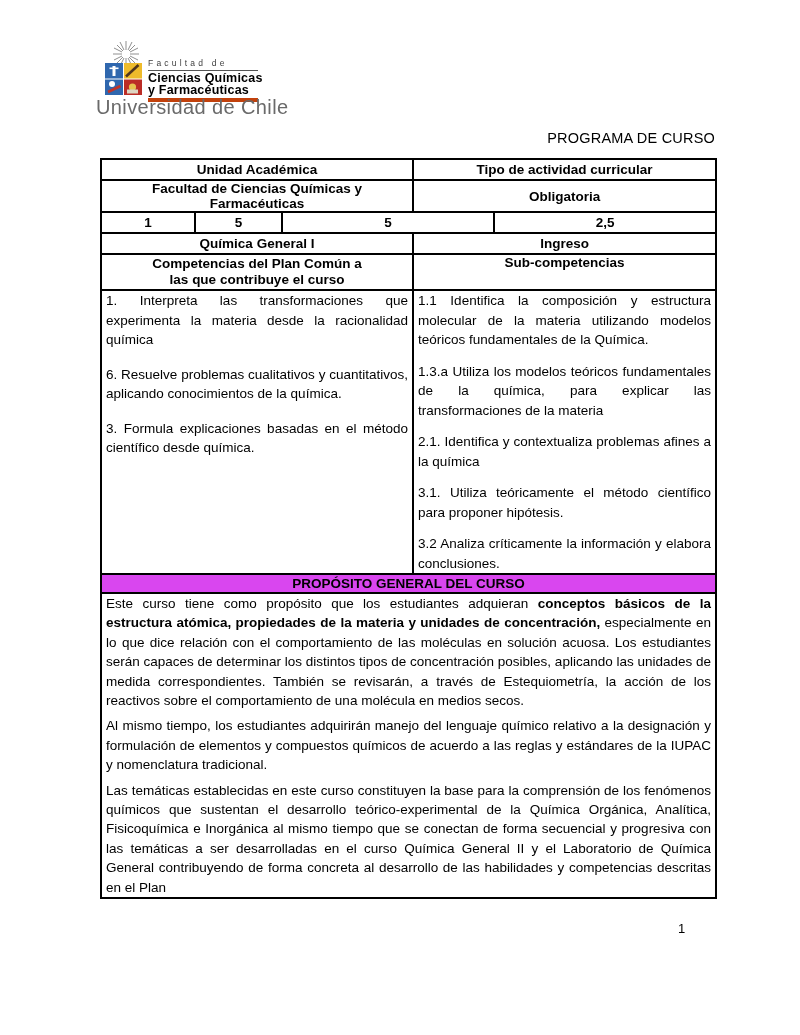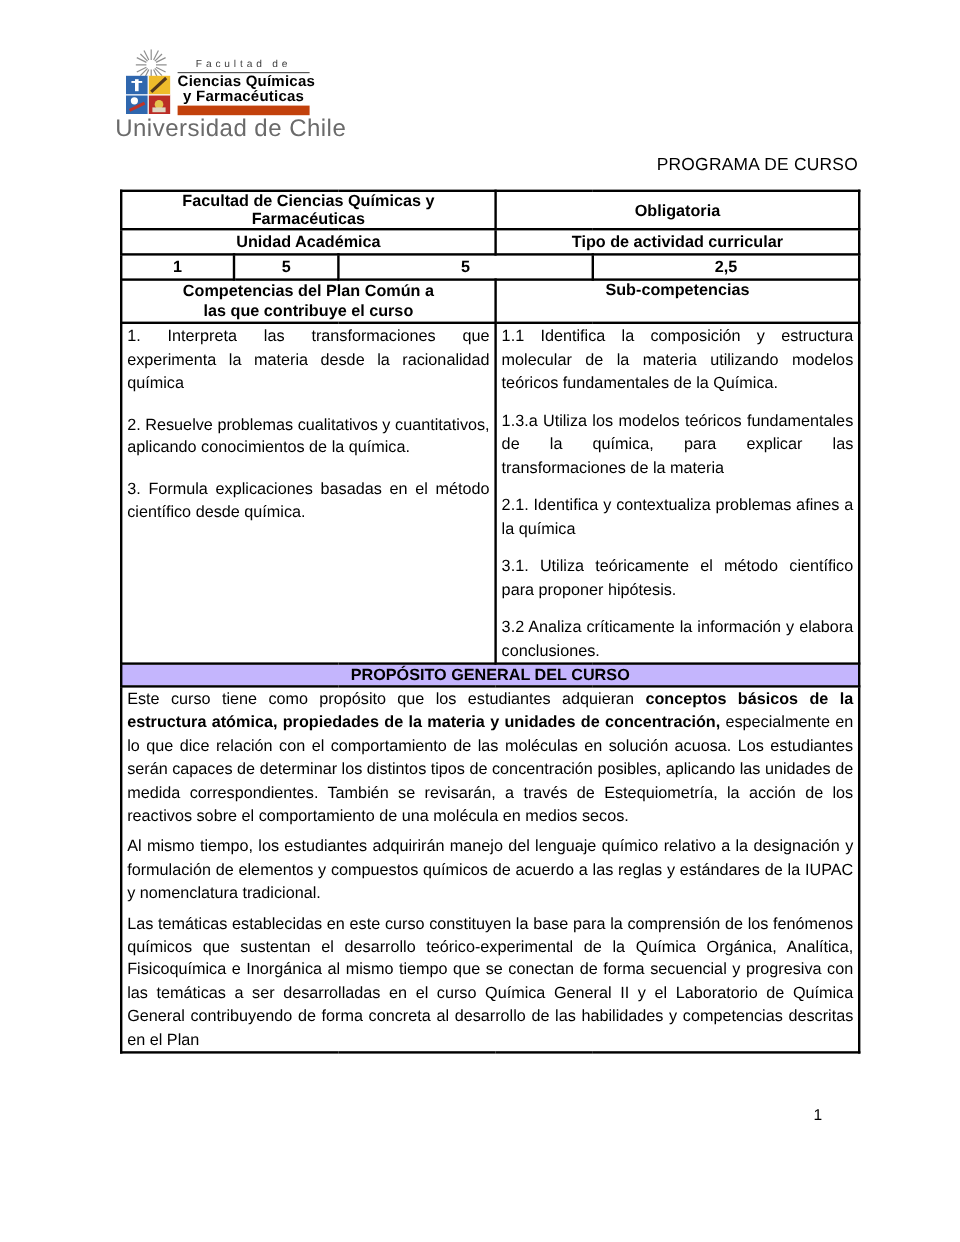--- a/index.html
+++ b/index.html
@@ -5,28 +5,28 @@
   html,body{margin:0;padding:0;}
   body{
     width:800px;height:1035px;background:#ffffff;position:relative;
     font-family:"Liberation Sans",sans-serif;color:#000;
     -webkit-font-smoothing:antialiased;
   }
   
   .logo{position:absolute;left:95px;top:40px;width:170px;height:80px;}
   .starburst{position:absolute;left:18px;top:1px;}
   .shield{position:absolute;left:10px;top:23px;}
-  .logo-text{position:absolute;left:53px;top:8px;width:110px;text-align:center;}
+  .logo-text{position:absolute;left:53px;top:18px;width:110px;}
   .fac-line{
     font-size:8.5px;letter-spacing:3.2px;color:#3d3d3d;
     border-bottom:1.5px solid #555;padding-bottom:2px;margin-bottom:2px;
     white-space:nowrap;
   }
   .school-line{font-size:12.5px;font-weight:bold;line-height:11.5px;letter-spacing:0.2px;white-space:nowrap;}
-  .school-line.last{border-bottom:8px solid #c2410c;padding-bottom:2px;}
+  .school-line.last{border-bottom:4px solid #c2410c;padding-bottom:2px;}
   .univ-name{
     position:absolute;left:1px;top:56px;font-size:20px;color:#6a6a6a;
     letter-spacing:0.4px;white-space:nowrap;
   }
   
   .doc-title{
     position:absolute;left:100px;top:130px;width:615px;text-align:right;
     font-size:14.5px;font-weight:normal;letter-spacing:0.2px;
   }
   
@@ -41,21 +41,21 @@
   td.hd{font-weight:bold;text-align:center;vertical-align:middle;line-height:16px;}
   td.hd-top{font-weight:bold;text-align:center;vertical-align:top;line-height:16px;padding-top:3px;}
   td.val{font-weight:bold;text-align:center;vertical-align:middle;}
   td.body-cell{
     vertical-align:top;text-align:justify;line-height:19.5px;
     padding:2px 8px 0 8px;
   }
   td.body-cell p{margin:0;}
   td.comp-cell p + p{margin-top:15px;}
   td.sub-cell p + p{margin-top:12px;}
-  td.prop-head{font-weight:bold;text-align:center;vertical-align:middle;background:#c4b5fd;}
+  td.prop-head{font-weight:bold;text-align:center;vertical-align:middle;background:#d946ef;}
   td.prop-cell{
     vertical-align:top;text-align:justify;line-height:19.4px;
     padding:3px 8px 0 8px;
   }
   td.prop-cell p{margin:0;}
   td.prop-cell p + p{margin-top:6px;}
   .b{font-weight:bold;}
   
   .page-num{position:absolute;left:678px;top:921px;font-size:13px;}
 </style>
@@ -113,41 +113,45 @@
   <table class="course">
     <colgroup>
       <col style="width:94px">
         <col style="width:87px">
         <col style="width:131px">
         <col style="width:81px">
         <col style="width:222px">
     </colgroup>
     <tbody>
       <tr class="r21">
+        <td class="hd" colspan="3">Unidad Académica</td>
+        <td class="hd" colspan="2">Tipo de actividad curricular</td>
+      </tr>
+      <tr class="r21">
         <td class="val" colspan="3">Facultad de Ciencias Químicas y Farmacéuticas</td>
         <td class="val" colspan="2">Obligatoria</td>
-      </tr>
-      <tr class="r21">
-        <td class="hd" colspan="3">Unidad Académica</td>
-        <td class="hd" colspan="2">Tipo de actividad curricular</td>
       </tr>
       <tr class="r21">
         <td class="val">1</td>
         <td class="val">5</td>
         <td class="val" colspan="2">5</td>
         <td class="val">2,5</td>
+      </tr>
+      <tr class="r21">
+        <td class="val" colspan="3">Química General I</td>
+        <td class="val" colspan="2">Ingreso</td>
       </tr>
       <tr class="r36">
         <td class="hd" colspan="3" style="padding:0 40px;">Competencias del Plan Común a las que contribuye el curso</td>
         <td class="hd-top" colspan="2">Sub-competencias</td>
       </tr>
       <tr>
         <td class="body-cell comp-cell" colspan="3">
           <p>1. Interpreta las transformaciones que experimenta la materia desde la racionalidad química</p>
-          <p>2. Resuelve problemas cualitativos y cuantitativos, aplicando conocimientos de la química.</p>
+          <p>6. Resuelve problemas cualitativos y cuantitativos, aplicando conocimientos de la química.</p>
           <p>3. Formula explicaciones basadas en el método científico desde química.</p>
         </td>
         <td class="body-cell sub-cell" colspan="2">
           <p>1.1 Identifica la composición y estructura molecular de la materia utilizando modelos teóricos fundamentales de la Química.</p>
           <p>1.3.a Utiliza los modelos teóricos fundamentales de la química, para explicar las transformaciones de la materia</p>
           <p>2.1. Identifica y contextualiza problemas afines a la química</p>
           <p>3.1. Utiliza teóricamente el método científico para proponer hipótesis.</p>
           <p>3.2 Analiza críticamente la información y elabora conclusiones.</p>
         </td>
       </tr>

